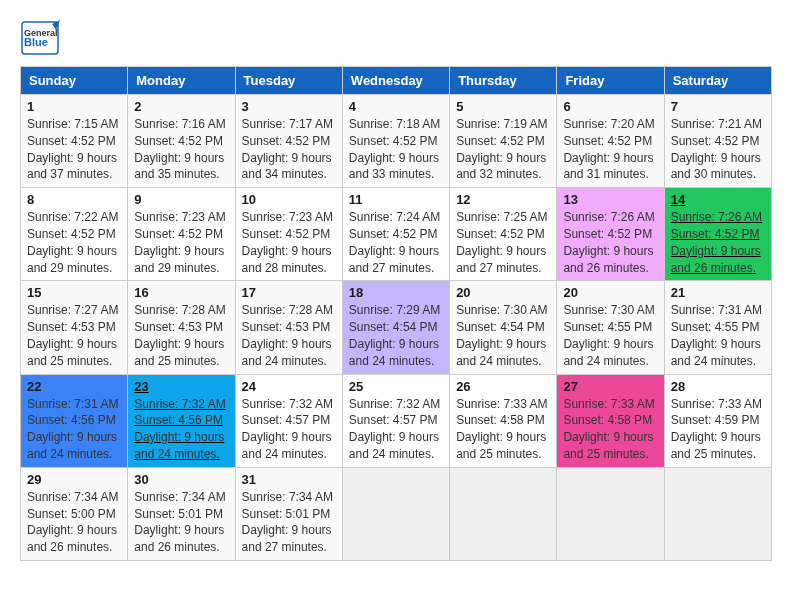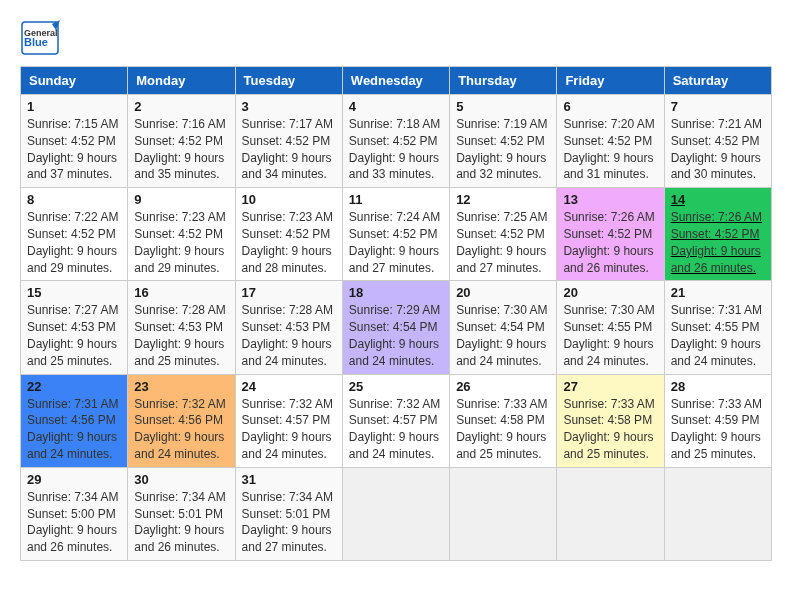--- a/index.html
+++ b/index.html
@@ -204,37 +204,37 @@
         <td style="background: rgb(249, 249, 249);">
           <span class="day-number">21</span>
           <div class="day-info">Sunrise: 7:31 AM<br>Sunset: 4:55 PM<br>Daylight: 9 hours and 24 minutes.</div>
         </td>
       </tr>
       <tr>
         <td style="background: #3b82f6;">
           <span class="day-number">22</span>
           <div class="day-info">Sunrise: 7:31 AM<br>Sunset: 4:56 PM<br>Daylight: 9 hours and 24 minutes.</div>
         </td>
-        <td style="background: #fdba74;">
+        <td style="background: #0ea5e9; text-decoration: underline;">
           <span class="day-number">23</span>
           <div class="day-info">Sunrise: 7:32 AM<br>Sunset: 4:56 PM<br>Daylight: 9 hours and 24 minutes.</div>
         </td>
         <td style="background: rgb(255, 255, 255);">
           <span class="day-number">24</span>
           <div class="day-info">Sunrise: 7:32 AM<br>Sunset: 4:57 PM<br>Daylight: 9 hours and 24 minutes.</div>
         </td>
         <td style="background: rgb(255, 255, 255);">
           <span class="day-number">25</span>
           <div class="day-info">Sunrise: 7:32 AM<br>Sunset: 4:57 PM<br>Daylight: 9 hours and 24 minutes.</div>
         </td>
         <td style="background: rgb(255, 255, 255);">
           <span class="day-number">26</span>
           <div class="day-info">Sunrise: 7:33 AM<br>Sunset: 4:58 PM<br>Daylight: 9 hours and 25 minutes.</div>
         </td>
-        <td style="background: #fef9c3;">
+        <td style="background: #ec4899;">
           <span class="day-number">27</span>
           <div class="day-info">Sunrise: 7:33 AM<br>Sunset: 4:58 PM<br>Daylight: 9 hours and 25 minutes.</div>
         </td>
         <td style="background: rgb(255, 255, 255); margin-left: 20px;">
           <span class="day-number">28</span>
           <div class="day-info">Sunrise: 7:33 AM<br>Sunset: 4:59 PM<br>Daylight: 9 hours and 25 minutes.</div>
         </td>
       </tr>
       <tr class="last-row">
         <td style="background: rgb(249, 249, 249);">

